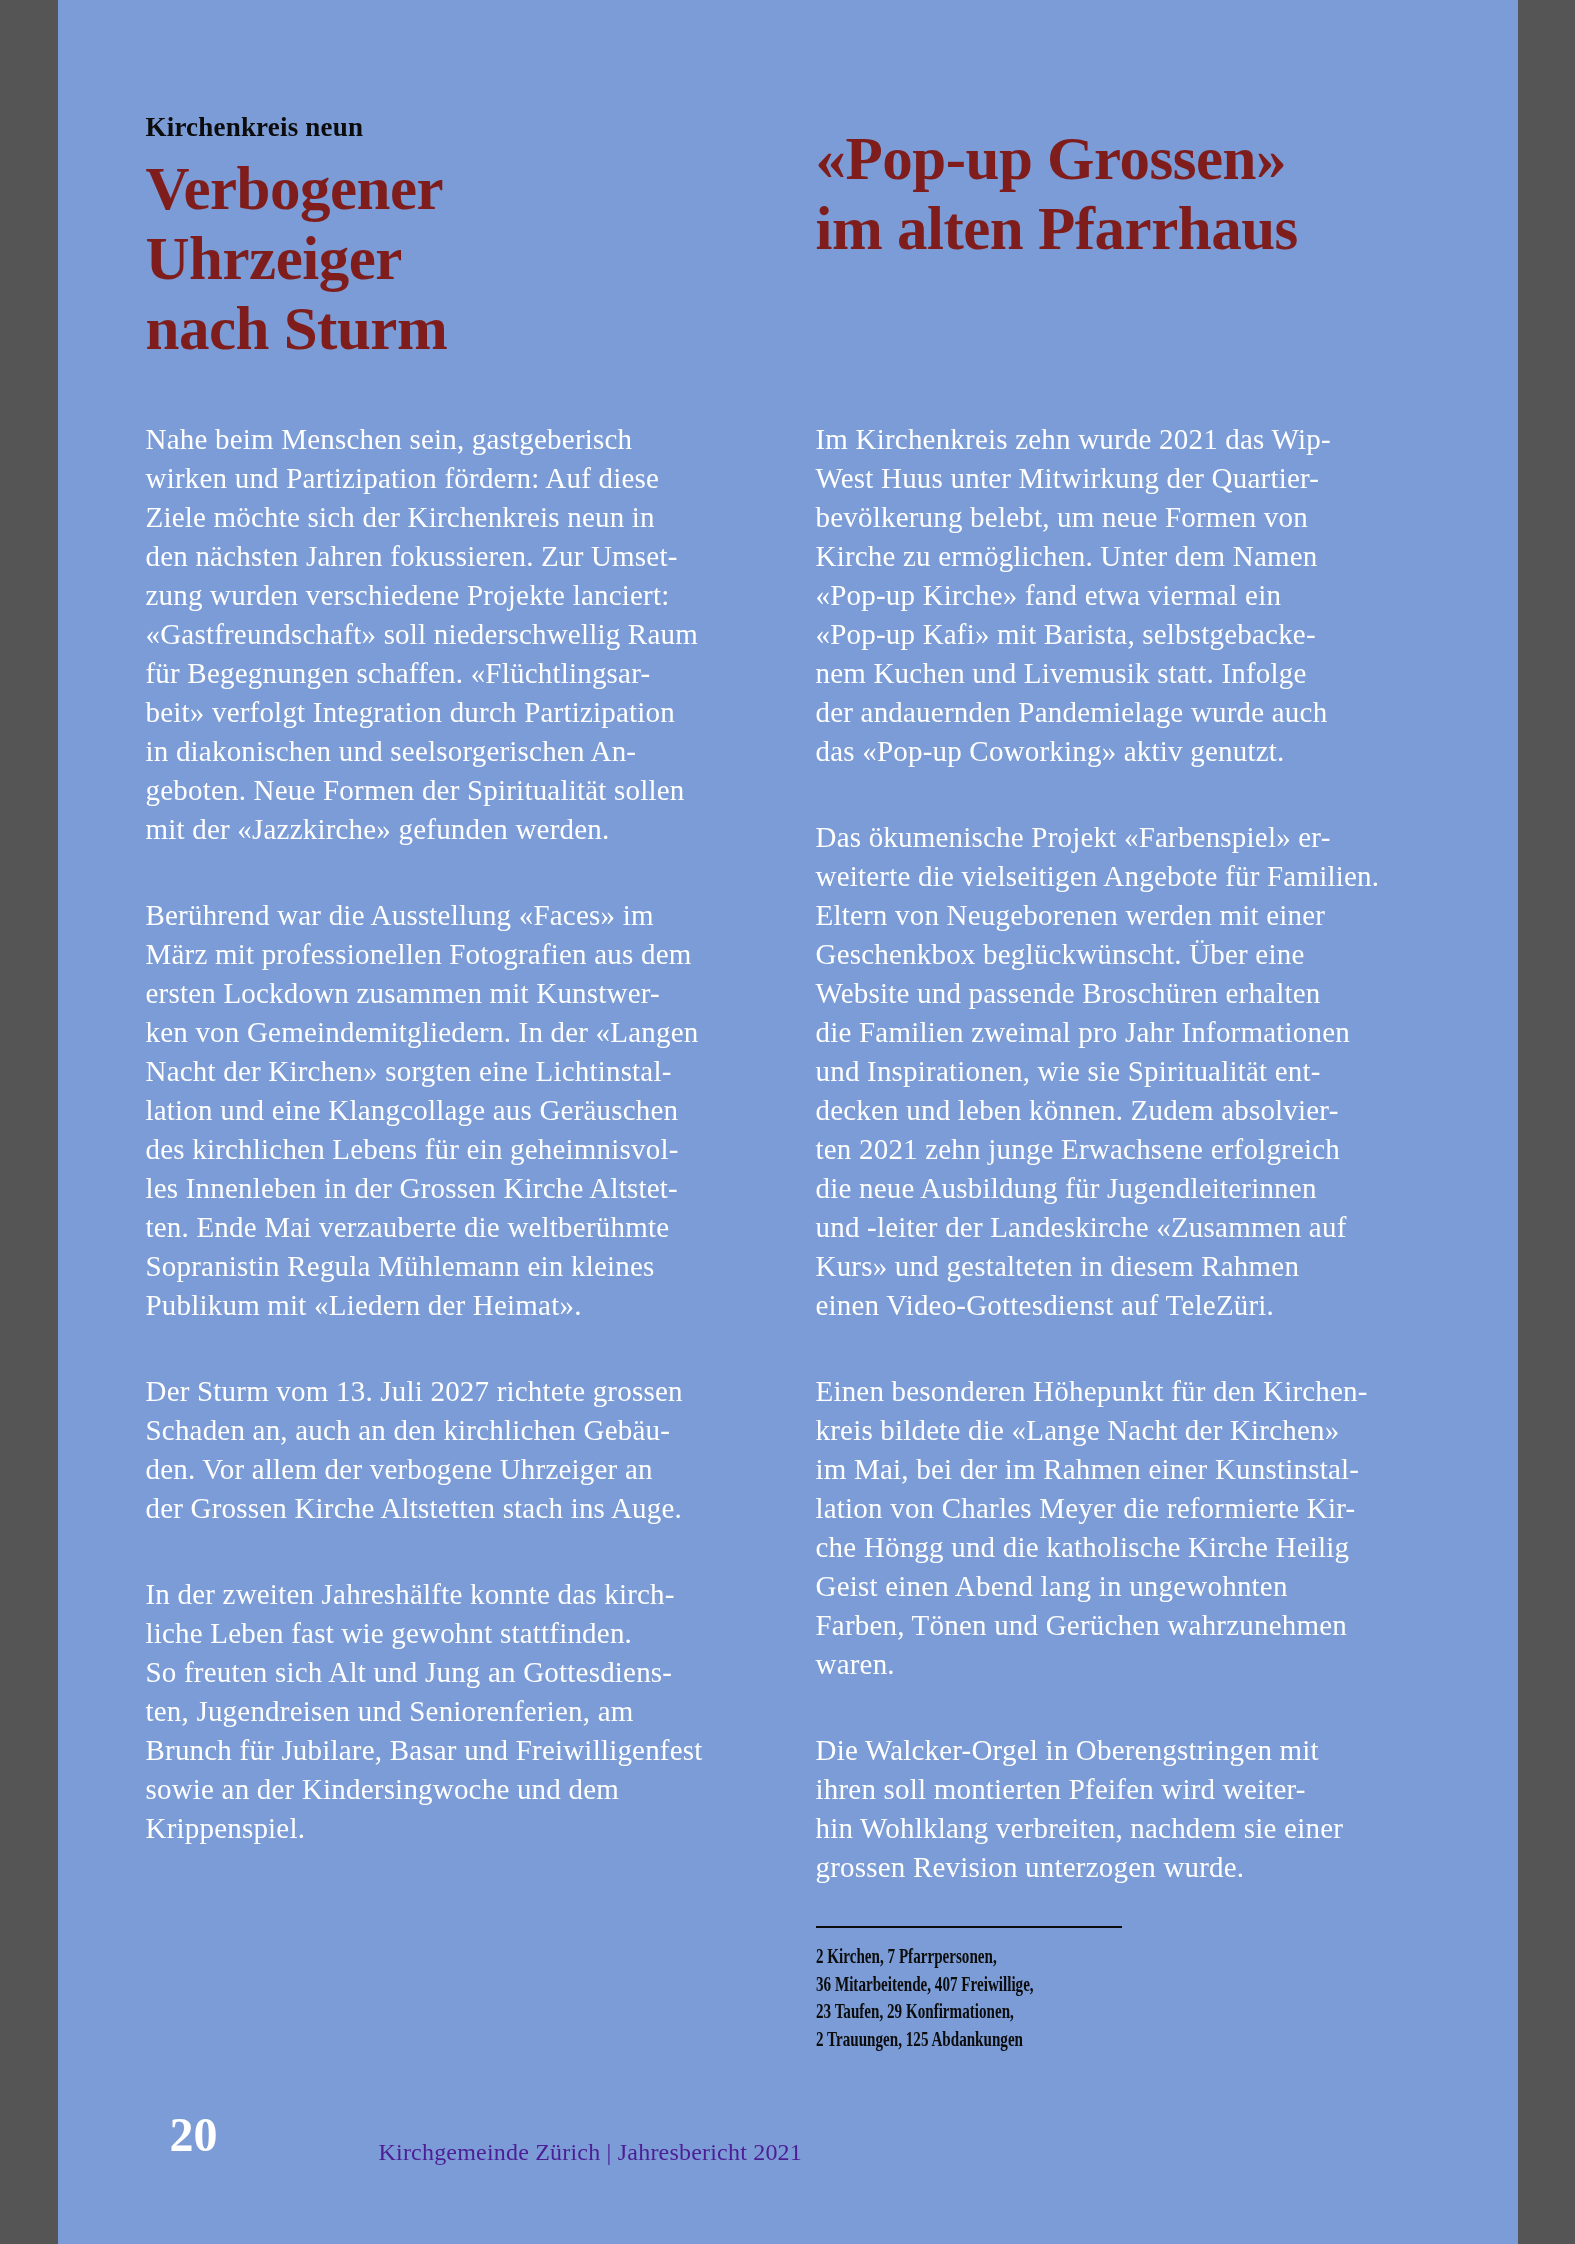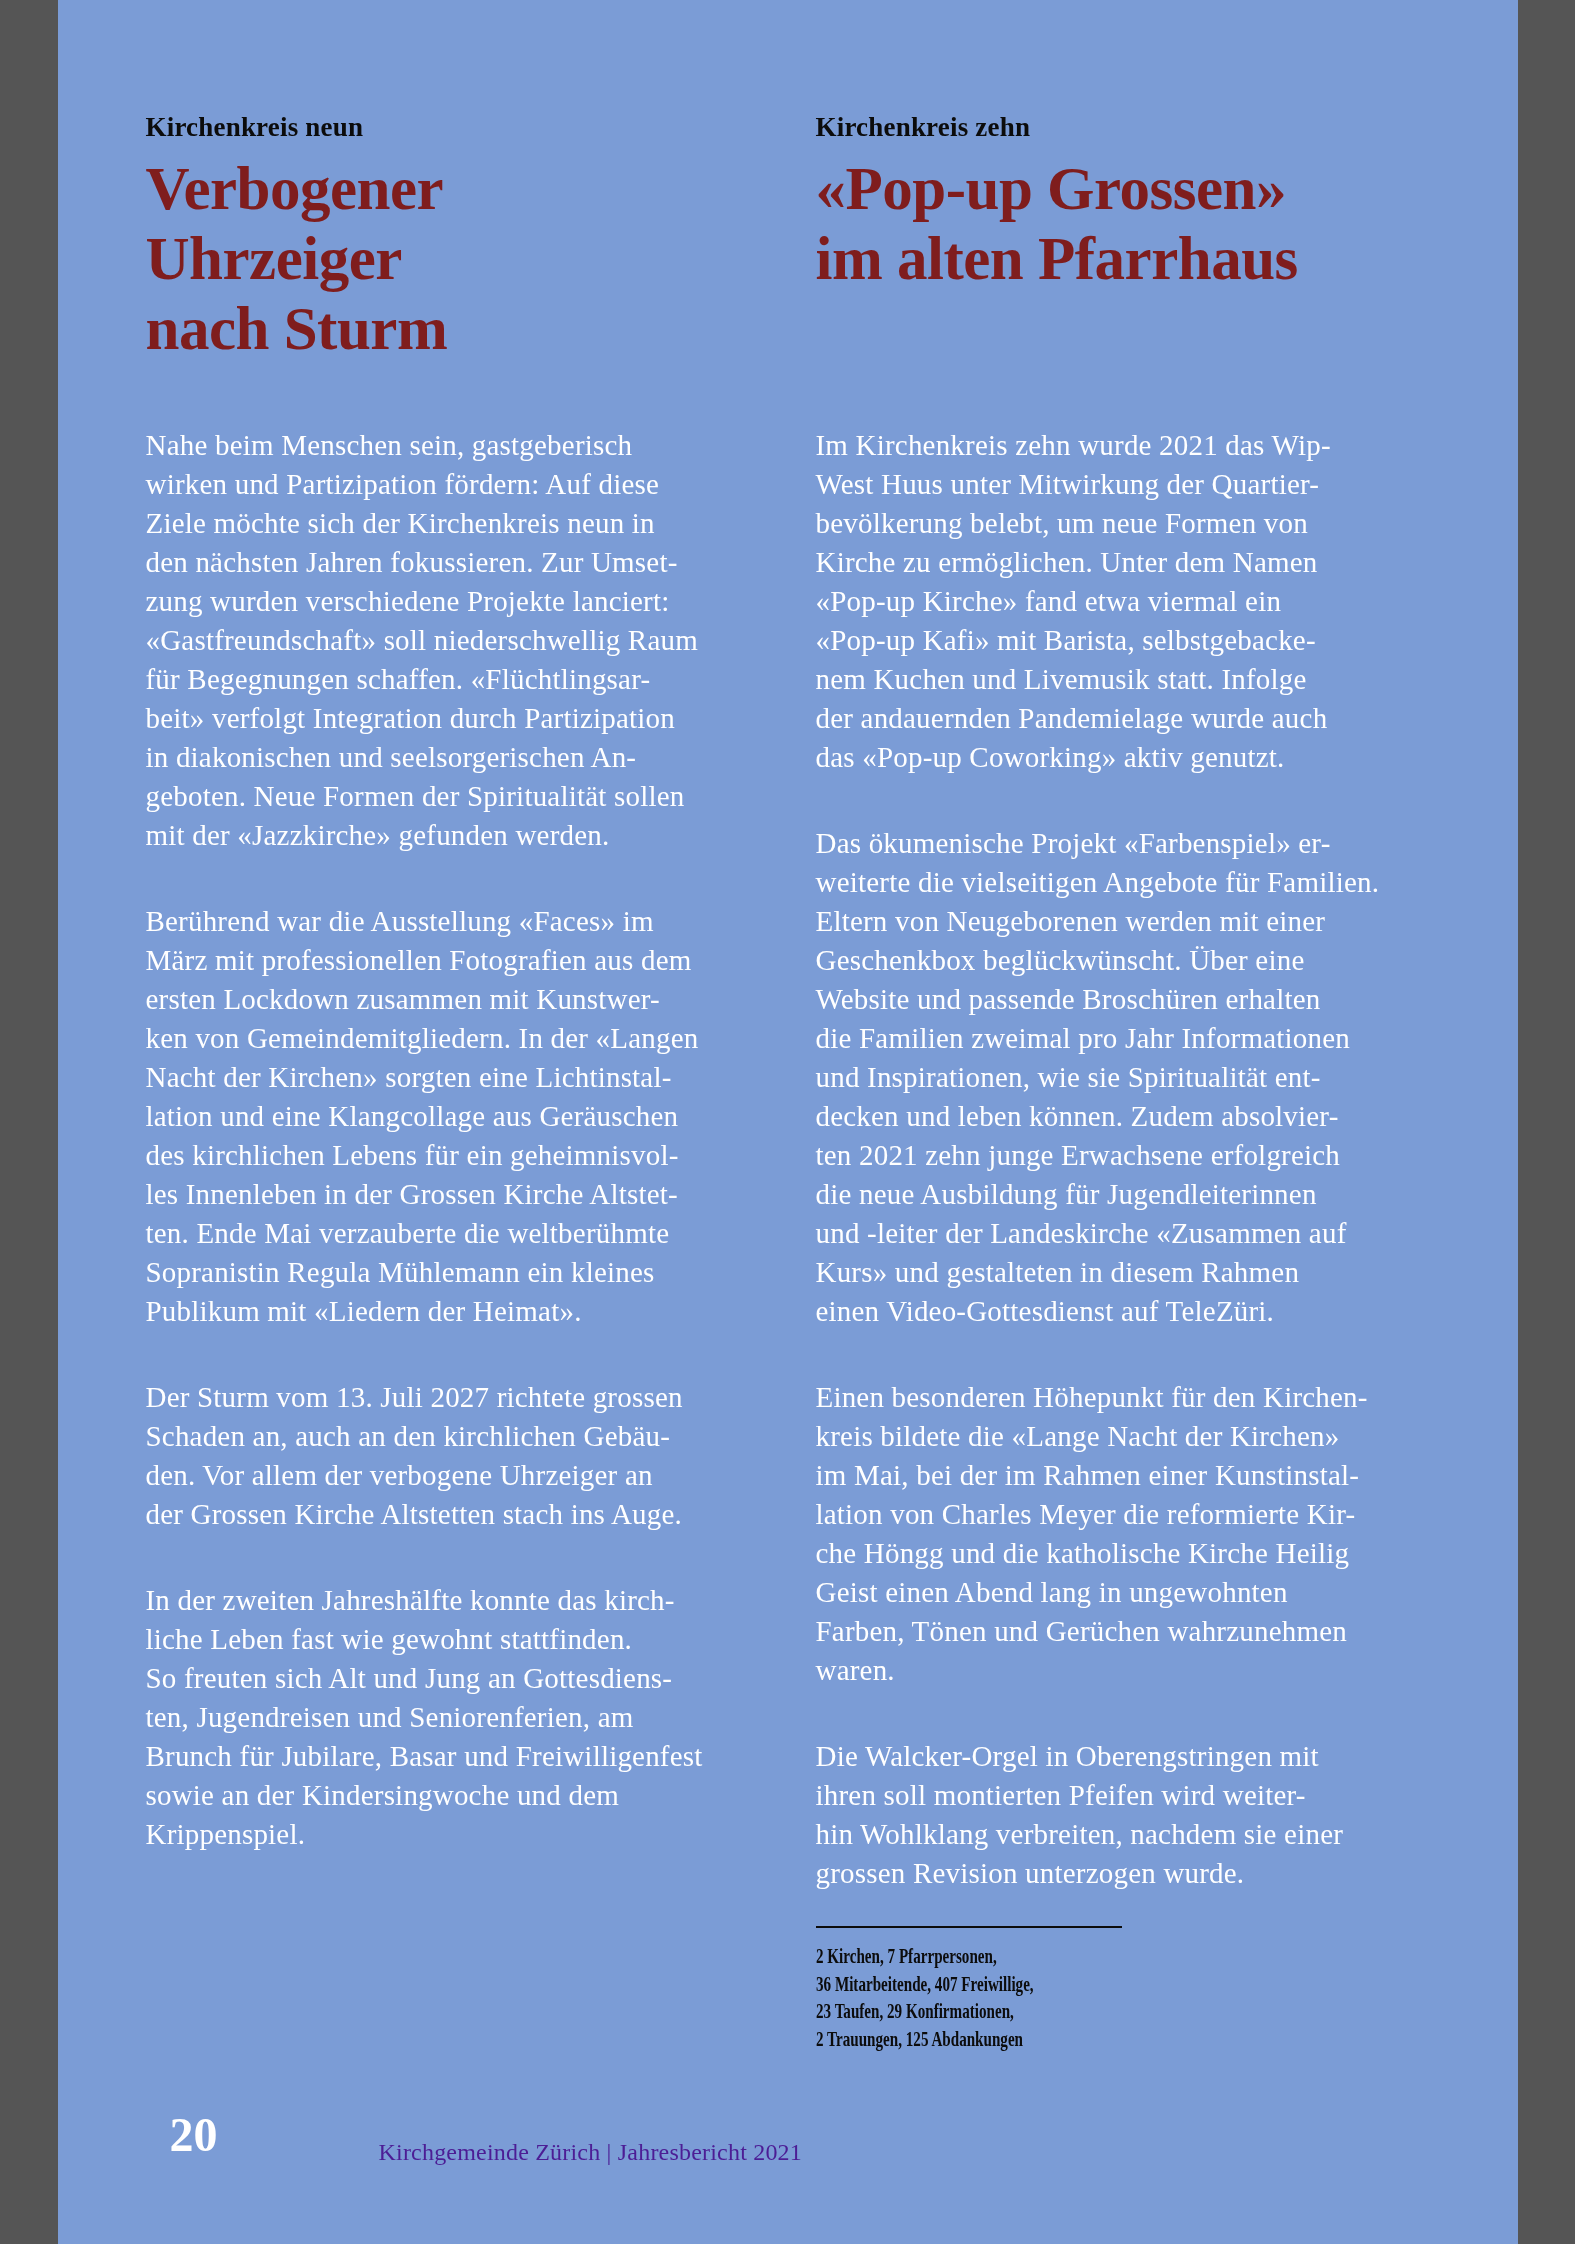--- a/index.html
+++ b/index.html
@@ -28,21 +28,21 @@
     line-height: 70px;
     font-weight: 700;
     color: #7f1d1d;
     letter-spacing: -0.5px;
     white-space: pre-line;
   }
   .body-block { position: absolute; top: 420px; width: 690px; }
   .body-left  { left: 88px; }
   .body-right { left: 758px; }
   .para {
-    margin: 6px 0 47px 0;
+    margin: 0 0 47px 0;
     font-size: 29px;
     line-height: 39px;
     font-weight: 400;
     color: #ffffff;
     letter-spacing: 0.2px;
     white-space: pre;
   }
   .para:last-child { margin-bottom: 0; }
   .stats-block { position: absolute; top: 1926px; width: 306px; }
   .stats-left  { left: 88px; }
@@ -88,21 +88,20 @@
 <div class="page">
 
   <div class="header-block header-left">
     <div class="kicker">Kirchenkreis neun</div>
     <div class="title">Verbogener
 Uhrzeiger
 nach Sturm</div>
   </div>
 
   <div class="header-block header-right">
-    <div class="kicker">Kirchenkreis zehn</div>
     <div class="title">«Pop-up Grossen»
 im alten Pfarrhaus</div>
   </div>
 
   <div class="body-block body-left">
     <p class="para">Nahe beim Menschen sein, gastgeberisch
 wirken und Partizipation fördern: Auf diese
 Ziele möchte sich der Kirchenkreis neun in
 den nächsten Jahren fokussieren. Zur Umset-
 zung wurden verschiedene Projekte lanciert:

